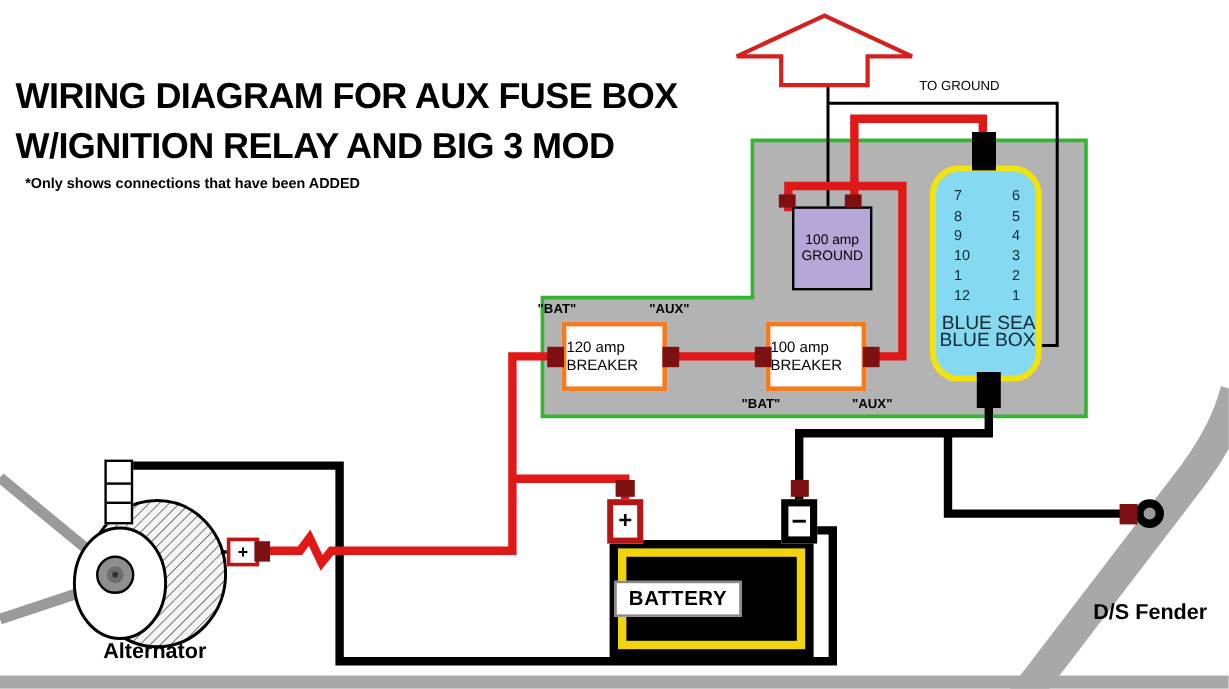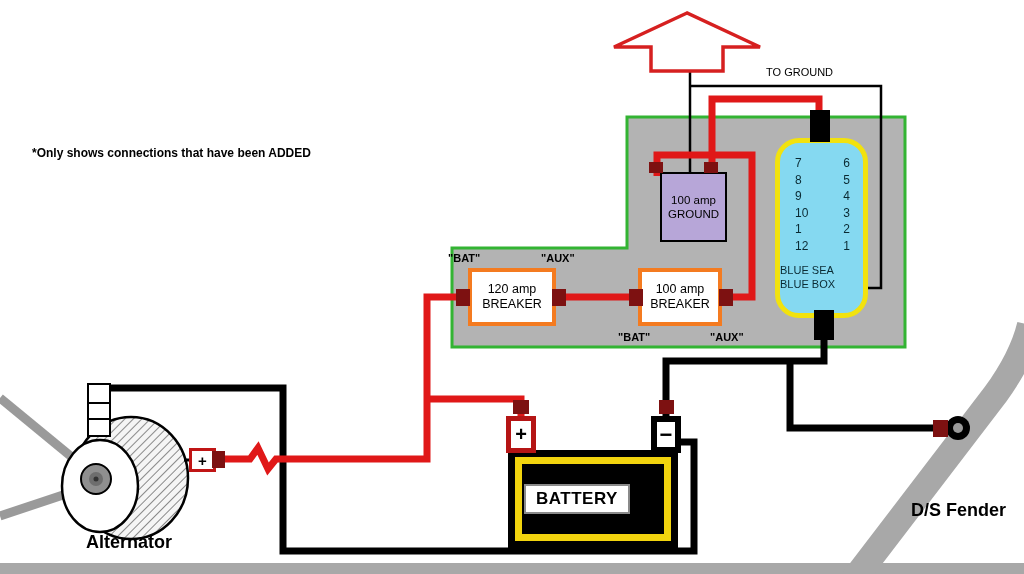--- a/index.html
+++ b/index.html
@@ -2,40 +2,40 @@
 <html><head>
 <meta charset="utf-8">
 <style>
   html,body { margin:0; padding:0; }
   .canvas {
     position:relative; width:1024px; height:574px; background:#ffffff;
     font-family:"Liberation Sans","DejaVu Sans",sans-serif; overflow:hidden; color:#000;
   }
   svg.bg { position:absolute; left:0; top:0; }
   .title { position:absolute; left:13px; top:60px; font-size:30px; font-weight:bold; line-height:42px; letter-spacing:-0.5px; color:#000; }
-  .note { position:absolute; left:32px; top:146px; font-size:12px; font-weight:bold; }
+  .note { position:absolute; left:21px; top:146px; font-size:12px; font-weight:bold; }
   .arrow-text { position:absolute; left:637px; top:37px; width:100px; text-align:center; font-size:10px; font-weight:bold; color:#a51212; line-height:13px; }
   .ground-lbl { position:absolute; left:766px; top:66px; font-size:11px; font-weight:normal; }
   .relay-box { position:absolute; left:660px; top:172px; width:67px; height:70px; box-sizing:border-box;
     background:#b7a6d8; border:2.5px solid #000; display:flex; flex-direction:column; justify-content:center;
     align-items:center; font-size:11.5px; line-height:14px; }
   .breaker { position:absolute; box-sizing:border-box; background:#fff; border:4px solid #f47b20;
-    display:flex; flex-direction:column; justify-content:center; align-items:center; font-size:12.5px; line-height:15px; }
+    display:flex; flex-direction:column; justify-content:center; font-size:12.5px; line-height:15px; }
   .bk-lbl { position:absolute; font-size:11px; font-weight:bold; line-height:13px; }
   .fusebox { position:absolute; left:775px; top:138px; width:93px; height:180px; box-sizing:border-box;
     background:#85d9f1; border:5px solid #f2e20e; border-radius:24px; }
   .fb-rows { margin-top:12px; }
   .fb-row { display:flex; justify-content:space-between; padding:0 13px 0 15px; font-size:12px;
     height:16.5px; line-height:16.5px; color:#0a2a33; }
-  .fb-name { text-align:left; font-size:11px; line-height:14px; margin-top:9px; color:#0a2a33; }
+  .fb-name { text-align:right; font-size:16px; line-height:14px; margin-top:9px; color:#0a2a33; }
   .fuse-term { position:absolute; background:#000; }
   .battery-outer { position:absolute; left:508px; top:450px; width:170px; height:98px; background:#000; }
   .battery-inner { position:absolute; left:515px; top:457px; width:156px; height:84px; box-sizing:border-box;
     background:#000; border:7px solid #f2d40e; }
-  .battery-label { position:absolute; left:524px; top:484px; width:106px; height:30px; background:#fff;
+  .battery-label { position:absolute; left:512px; top:484px; width:106px; height:30px; background:#fff;
     border:2px solid #8a8a8a; box-sizing:border-box; display:flex; align-items:center; justify-content:center;
     font-size:17px; font-weight:bold; letter-spacing:0.5px; }
   .bat-term { position:absolute; top:416px; width:30px; height:37px; box-sizing:border-box; background:#fff;
     display:flex; align-items:center; justify-content:center; font-weight:bold; }
   .term { position:absolute; background:#7d1111; }
   .alt-conn { position:absolute; left:87px; top:383px; width:24px; height:54px; box-sizing:border-box;
     background:#fff; border:2.5px solid #000; }
   .alt-conn .pin { position:absolute; left:0; width:100%; border-top:2px solid #000; }
   .alt-plus { position:absolute; left:189px; top:448px; width:27px; height:24px; box-sizing:border-box;
     background:#fff; border:3px solid #c01515; display:flex; align-items:center; justify-content:center;
@@ -83,20 +83,22 @@
     <polyline points="722,297 752,297 752,155 657,155 657,176" fill="none" stroke="#e01818" stroke-width="7"></polyline>
     <polyline points="712,176 712,99 819,99 819,124" fill="none" stroke="#e01818" stroke-width="7"></polyline>
 
     <polygon points="687,13 614,47 651,47 651,71 723,71 723,47 760,47" fill="#ffffff" stroke="#d62020" stroke-width="3.5"></polygon>
 
     <circle cx="958" cy="428" r="12" fill="#000"></circle>
     <circle cx="958" cy="428" r="5" fill="#9a9a9a"></circle>
   </svg>
 
   <div class="title">
+    <div>WIRING DIAGRAM FOR AUX FUSE BOX</div>
+    <div>W/IGNITION RELAY AND BIG 3 MOD</div>
   </div>
   <div class="note">*Only shows connections that have been ADDED</div>
 
 
   <div class="ground-lbl">TO GROUND</div>
 
   <div class="relay-box">
     <div>100 amp</div>
     <div>GROUND</div>
   </div>

